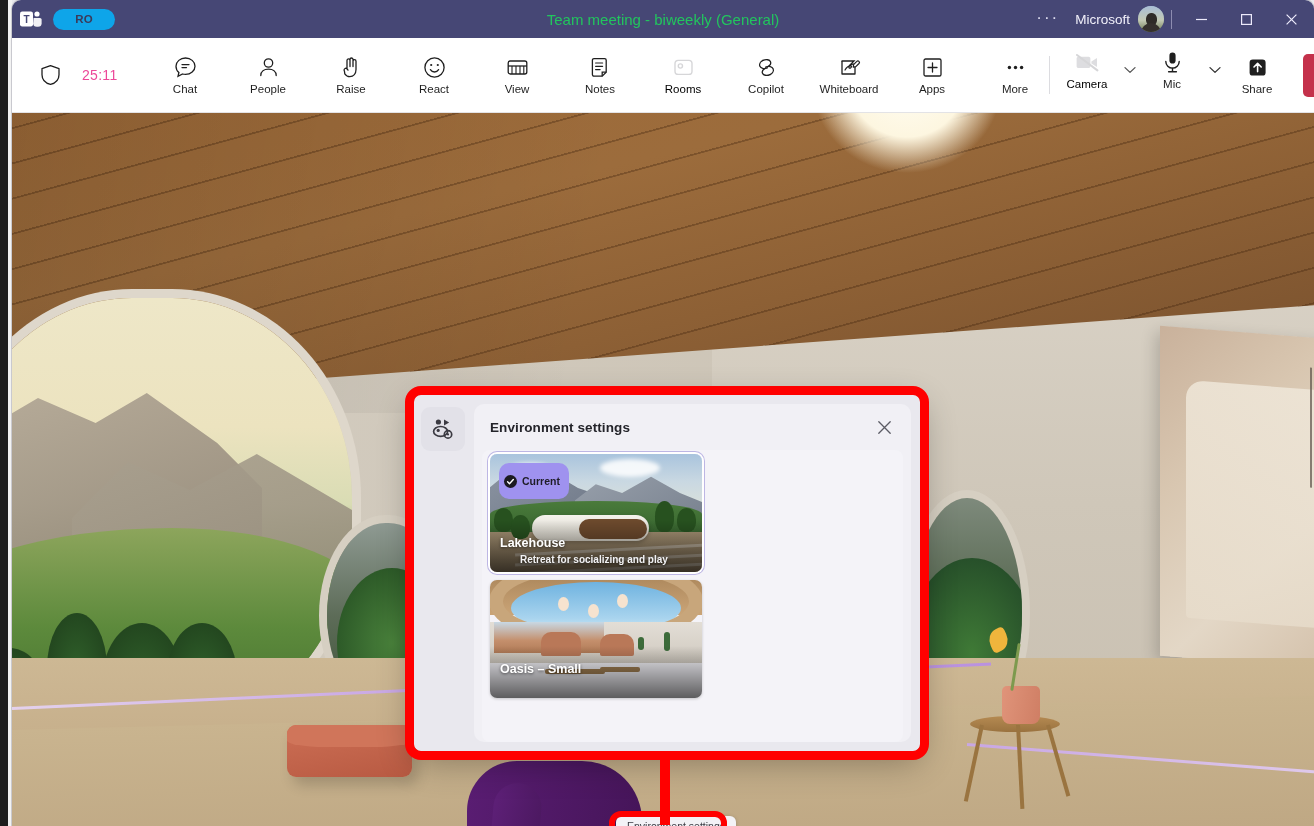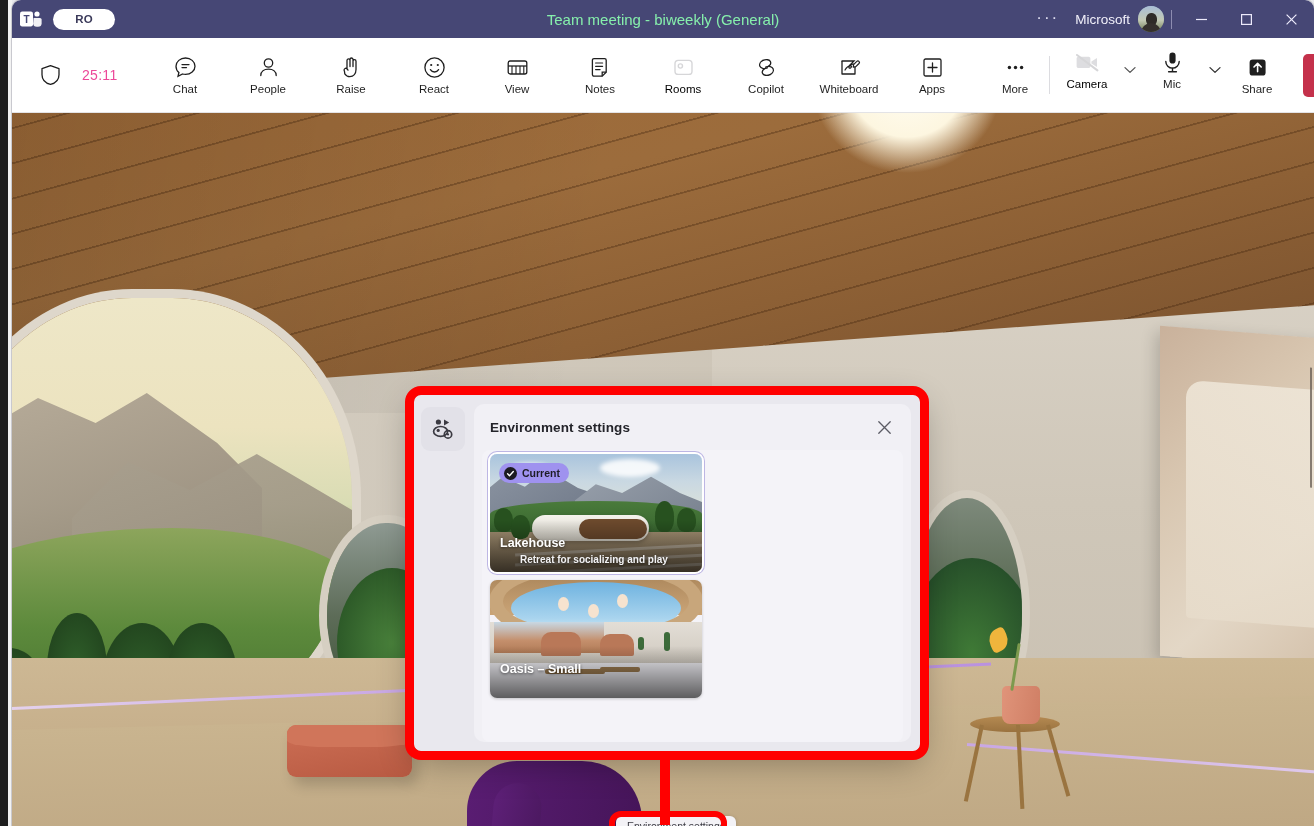--- a/index.html
+++ b/index.html
@@ -16,23 +16,23 @@
   .left-sliver2{position:absolute;left:8px;top:0;width:4px;height:826px;background:#f2f2f2;}
 
   
   .window{position:absolute;left:12px;top:0;width:1302px;height:826px;background:#fff;
           border-radius:9px 9px 0 0;overflow:hidden;box-shadow:0 0 0 1px #c9c9cf;}
 
   
   .titlebar{position:relative;height:38px;background:#464775;display:flex;align-items:center;}
   .tb-logo{width:26px;height:24px;margin-left:6px;display:flex;align-items:center;justify-content:center;}
   .tb-pill{margin-left:9px;height:21px;min-width:40px;padding:0 11px;border-radius:11px;
-           background:#ffffff;color:#3b3a5a;font-size:11.5px;font-weight:600;
+           background:#0ea5e9;color:#3b3a5a;font-size:11.5px;font-weight:600;
            display:flex;align-items:center;justify-content:center;letter-spacing:.2px;}
-  .tb-title{position:absolute;left:0;right:0;text-align:center;color:#86efac;font-size:15px;
+  .tb-title{position:absolute;left:0;right:0;text-align:center;color:#22c55e;font-size:15px;
             font-weight:400;pointer-events:none;}
   .tb-right{margin-left:auto;display:flex;align-items:center;height:100%;}
   .tb-dots{color:#dddcef;font-size:17px;letter-spacing:2px;padding:0 8px;line-height:1;margin-bottom:4px;}
   .tb-ms{color:#f1f0fa;font-size:13.5px;padding:0 8px;}
   .tb-avatar{width:26px;height:26px;border-radius:50%;overflow:hidden;position:relative;
              background:linear-gradient(#8fa7c4,#5d6e55);}
   .tb-avatar .sky{position:absolute;inset:0;background:linear-gradient(#a9bed6 0%,#c3c9b4 55%,#6d7a52 100%);}
   .tb-avatar .head{position:absolute;left:50%;top:28%;width:11px;height:13px;margin-left:-5.5px;
                    border-radius:45%;background:#2f2b27;}
   .tb-avatar .body{position:absolute;left:50%;bottom:-2px;width:20px;height:11px;margin-left:-10px;
@@ -183,21 +183,21 @@
     display:flex;flex-wrap:wrap;gap:8px;align-content:flex-start;overflow:hidden;}
   .envcard{width:212px;height:118px;border-radius:7px;overflow:hidden;position:relative;cursor:pointer;
     box-shadow:0 1px 3px rgba(0,0,0,.2);}
   .envcard.sel{box-shadow:0 0 0 2px #fff,0 0 0 3px #bdb6e4;}
   .envcard .shade{position:absolute;left:0;right:0;bottom:0;height:52px;
     background:linear-gradient(180deg,rgba(0,0,0,0),rgba(0,0,0,.62));}
   .env-name{position:absolute;left:10px;bottom:22px;color:#fff;font-size:12.5px;font-weight:700;
     text-shadow:0 1px 3px rgba(0,0,0,.6);}
   .env-desc{position:absolute;left:10px;bottom:7px;color:#f2f2f4;font-size:10px;font-weight:600;
     text-shadow:0 1px 3px rgba(0,0,0,.6);padding-left:20px;}
-  .badge{position:absolute;left:9px;top:9px;height:20px;padding:0 9px 0 5px;border-radius:10px;
+  .badge{position:absolute;left:9px;top:9px;height:36px;padding:0 9px 0 5px;border-radius:10px;
     background:#9f92ef;display:flex;align-items:center;gap:5px;}
   .badge .chk{width:13px;height:13px;border-radius:50%;background:#1c1b21;display:flex;
     align-items:center;justify-content:center;}
   .badge .txt{font-size:10.5px;color:#1e1d26;font-weight:600;}
   .dlg-foot{height:62px;display:flex;align-items:center;justify-content:flex-end;padding:0 18px;}
   .apply{width:143px;height:42px;border-radius:7px;background:#aba3dc;color:#6d6b7a;font-size:14px;
     display:flex;align-items:center;justify-content:center;cursor:default;}
 
   
   .tn{position:absolute;inset:0;}

